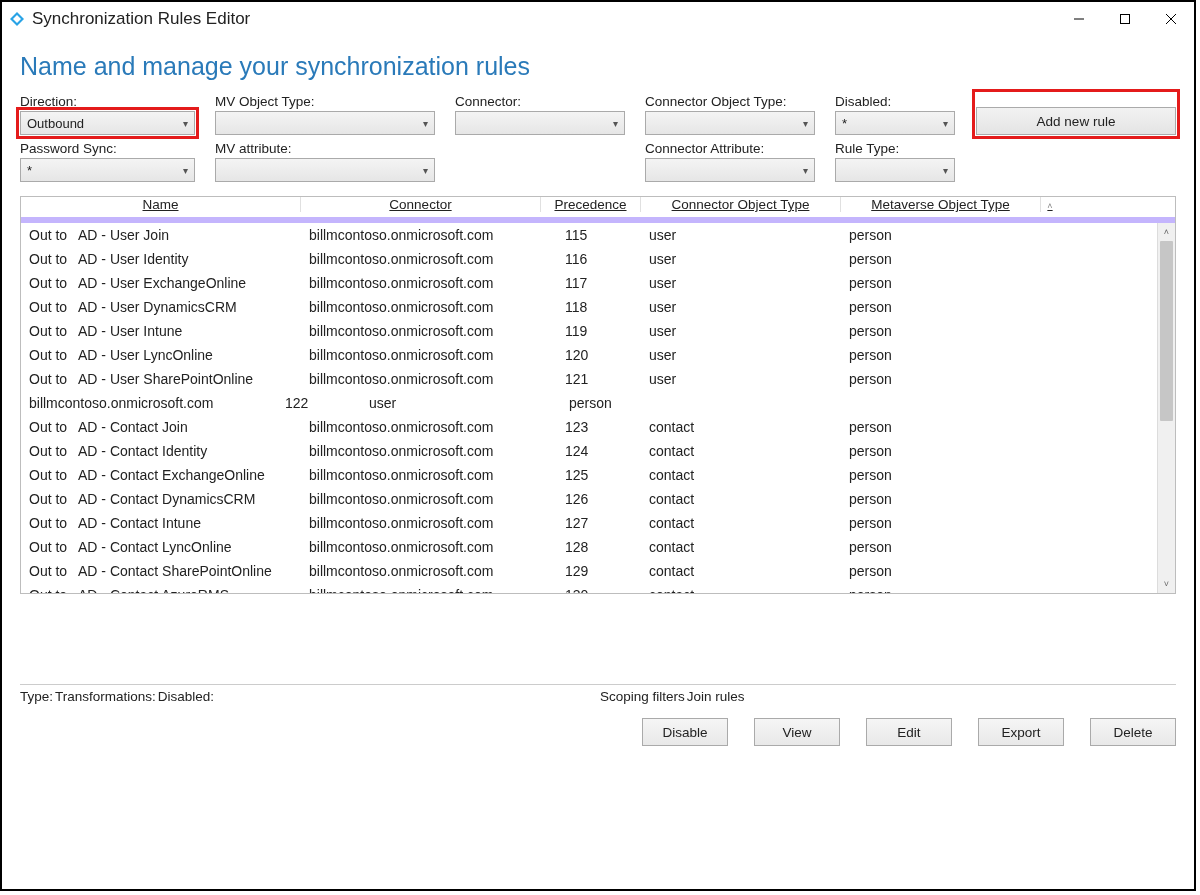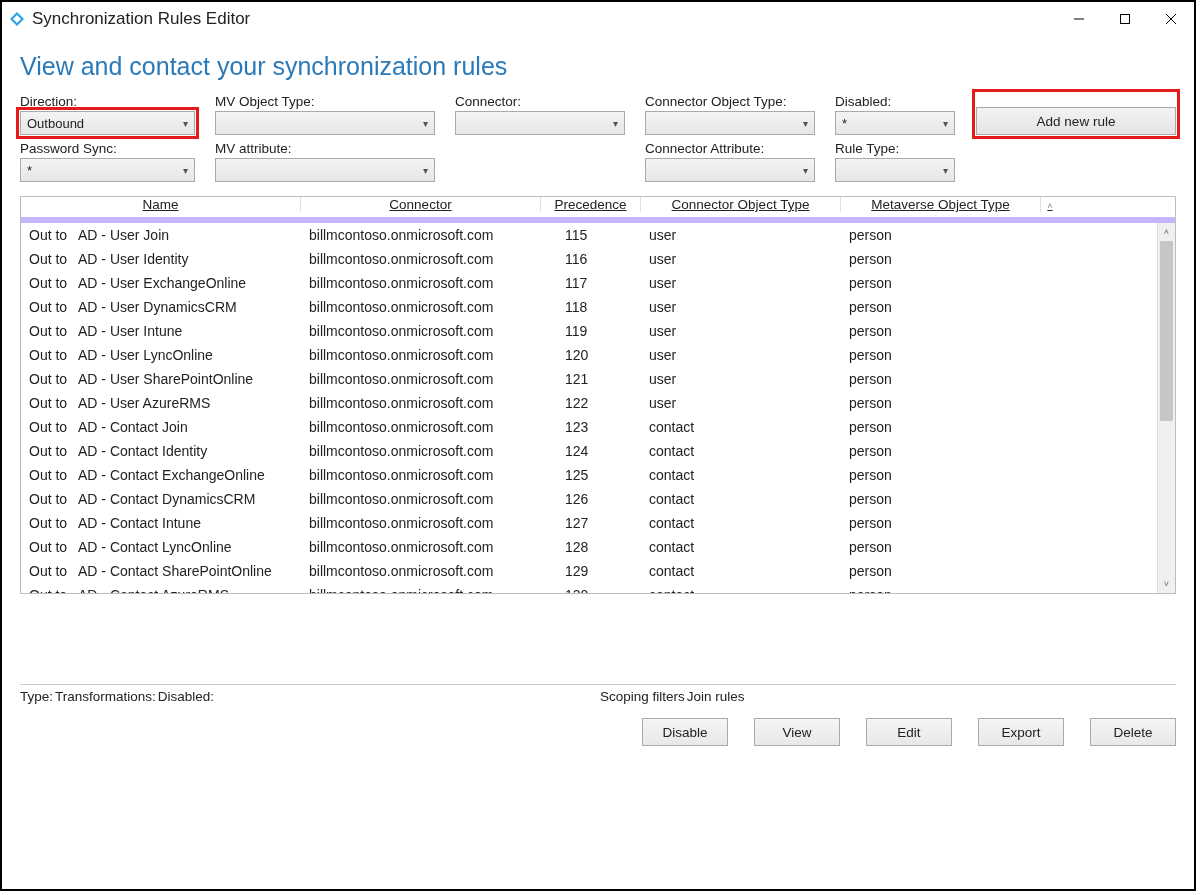--- a/index.html
+++ b/index.html
@@ -254,21 +254,21 @@
     </div>
     <div class="winbtn">
       <svg width="12" height="12">
           <line x1="1" y1="1" x2="11" y2="11" stroke="#000" stroke-width="1"></line>
           <line x1="11" y1="1" x2="1" y2="11" stroke="#000" stroke-width="1"></line>
         </svg>
     </div>
   </div>
 
   <div class="heading">
-    <h1>View and contact your synchronization rules</h1>
+    <h1>Name and manage your synchronization rules</h1>
   </div>
 
   <div class="filters">
     <div class="filters-row">
       <div class="fld">
         <label>Direction:</label>
         <div class="combo w175 highlight">
           <span>Outbound</span>
           <span class="arrow">▾</span>
         </div>
@@ -395,21 +395,20 @@
             <div class="td c-mot">person</div>
           </div>
           <div class="tr">
             <div class="td c-name" style="white-space:pre;">Out to   AD - User SharePointOnline</div>
             <div class="td c-conn">billmcontoso.onmicrosoft.com</div>
             <div class="td c-prec">121</div>
             <div class="td c-cot">user</div>
             <div class="td c-mot">person</div>
           </div>
           <div class="tr">
-            <div class="td c-name" style="white-space:pre;">Out to   AD - User AzureRMS</div>
             <div class="td c-conn">billmcontoso.onmicrosoft.com</div>
             <div class="td c-prec">122</div>
             <div class="td c-cot">user</div>
             <div class="td c-mot">person</div>
           </div>
           <div class="tr">
             <div class="td c-name" style="white-space:pre;">Out to   AD - Contact Join</div>
             <div class="td c-conn">billmcontoso.onmicrosoft.com</div>
             <div class="td c-prec">123</div>
             <div class="td c-cot">contact</div>

